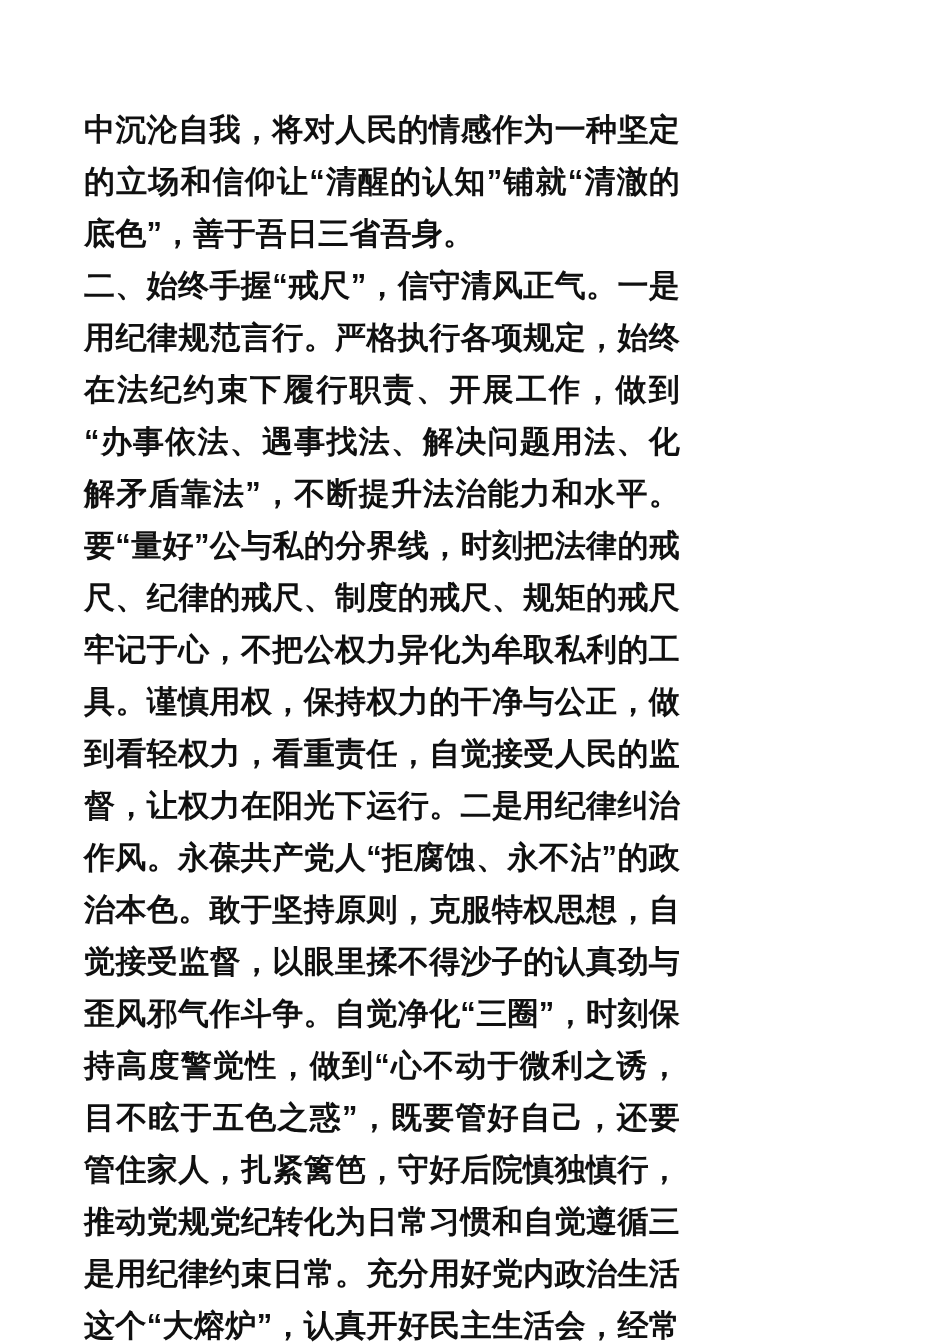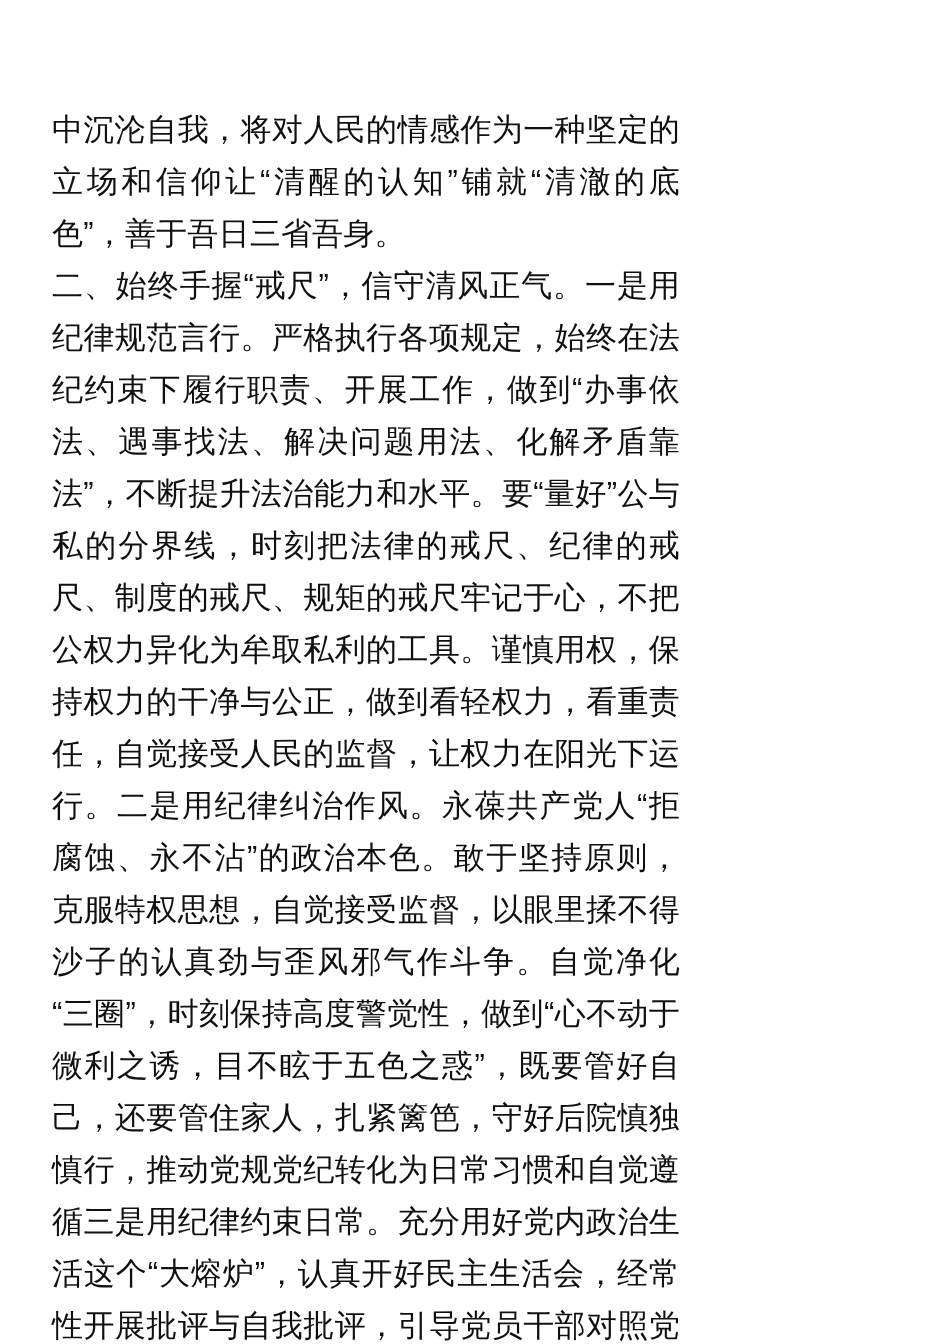--- a/index.html
+++ b/index.html
@@ -14,21 +14,22 @@
     font-family: "Liberation Sans", "DejaVu Sans", sans-serif;
     color: #000000;
     overflow: hidden;
   }
   .page {
     position: relative;
     width: 798px;
     height: 1344px;
     background: #ffffff;
     box-sizing: border-box;
-    padding: 104px 118px 0 52px;
+    padding: 104px 118px 0 84px;
+    font-weight: bold;
   }
   .doc-body {
     font-size: 31px;
     line-height: 52px;
     letter-spacing: 0.2px;
     text-align: justify;
     text-justify: inter-ideograph;
     word-break: break-all;
     color: #101010;
   }

